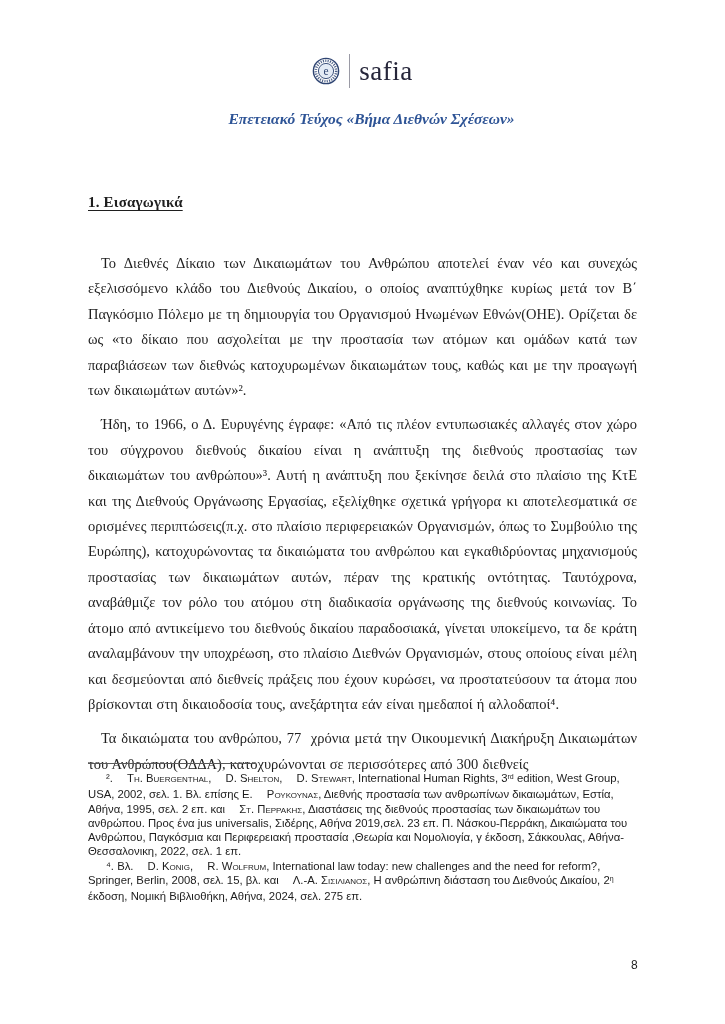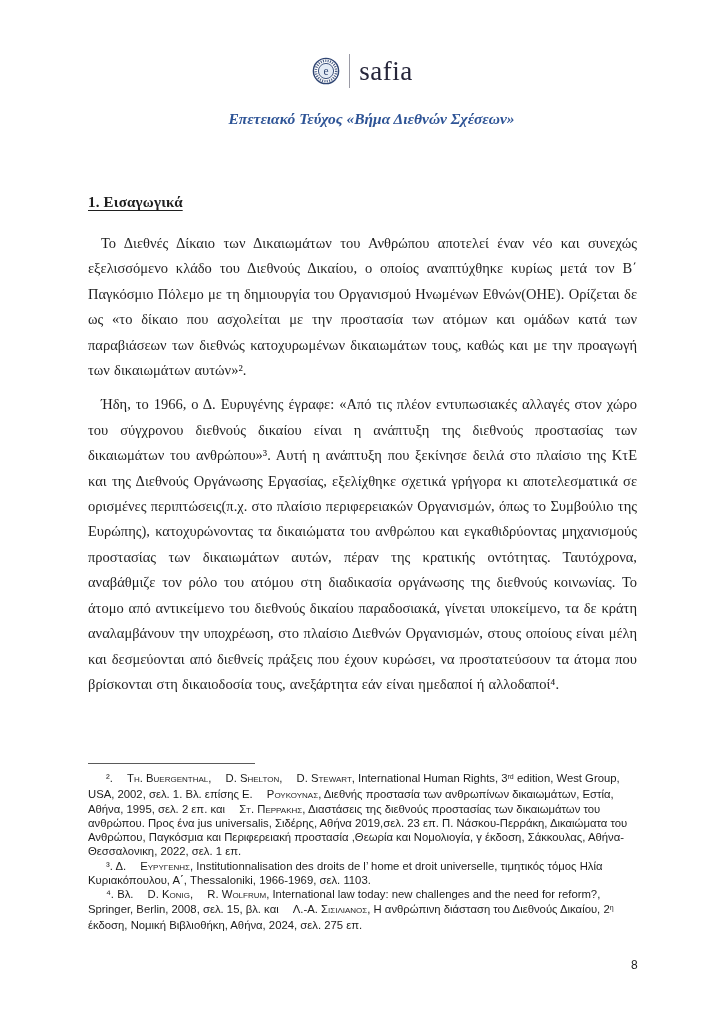--- a/index.html
+++ b/index.html
@@ -38,21 +38,21 @@
   }
 
   
   .content {
     position: absolute; left: 88px; width: 549px; top: 194px;
   }
   .section-heading {
     font-size: 15px; font-weight: bold;
     text-decoration: underline;
     text-underline-offset: 3px;
-    margin: 0 0 20px 0;
+    margin: 0 0 40px 0;
     letter-spacing: 0.2px;
   }
   .body-para {
     font-size: 14.5px; line-height: 25.4px;
     text-align: justify;
     text-indent: 13px;
     margin: 8px 0 9px 0;
     word-spacing: 0.5px;
   }
 
@@ -100,22 +100,22 @@
   <div class="brand-wordmark" style="color: rgb(38, 38, 58); text-align: right;">safia</div>
 </div>
 
 <div class="journal-title" style="color: rgb(46, 84, 150);">Επετειακό Τεύχος «Βήμα Διεθνών Σχέσεων»</div>
 
 <div class="content">
   <h1 class="section-heading">1. Εισαγωγικά</h1>
 
   <p class="body-para">Το Διεθνές Δίκαιο των Δικαιωμάτων του Ανθρώπου αποτελεί έναν νέο και συνεχώς εξελισσόμενο κλάδο του Διεθνούς Δικαίου, ο οποίος αναπτύχθηκε κυρίως μετά τον Β΄ Παγκόσμιο Πόλεμο με τη δημιουργία του Οργανισμού Ηνωμένων Εθνών(ΟΗΕ). Ορίζεται δε ως «το δίκαιο που ασχολείται με την προστασία των ατόμων και ομάδων κατά των παραβιάσεων των διεθνώς κατοχυρωμένων δικαιωμάτων τους, καθώς και με την προαγωγή των δικαιωμάτων αυτών»².</p>
   <p class="body-para">Ήδη, το 1966, ο Δ. Ευρυγένης έγραφε: «Από τις πλέον εντυπωσιακές αλλαγές στον χώρο του σύγχρονου διεθνούς δικαίου είναι η ανάπτυξη της διεθνούς προστασίας των δικαιωμάτων του ανθρώπου»³. Αυτή η ανάπτυξη που ξεκίνησε δειλά στο πλαίσιο της ΚτΕ και της Διεθνούς Οργάνωσης Εργασίας, εξελίχθηκε σχετικά γρήγορα κι αποτελεσματικά σε ορισμένες περιπτώσεις(π.χ. στο πλαίσιο περιφερειακών Οργανισμών, όπως το Συμβούλιο της Ευρώπης), κατοχυρώνοντας τα δικαιώματα του ανθρώπου και εγκαθιδρύοντας μηχανισμούς προστασίας των δικαιωμάτων αυτών, πέραν της κρατικής οντότητας. Ταυτόχρονα, αναβάθμιζε τον ρόλο του ατόμου στη διαδικασία οργάνωσης της διεθνούς κοινωνίας. Το άτομο από αντικείμενο του διεθνούς δικαίου παραδοσιακά, γίνεται υποκείμενο, τα δε κράτη αναλαμβάνουν την υποχρέωση, στο πλαίσιο Διεθνών Οργανισμών, στους οποίους είναι μέλη και δεσμεύονται από διεθνείς πράξεις που έχουν κυρώσει, να προστατεύσουν τα άτομα που βρίσκονται στη δικαιοδοσία τους, ανεξάρτητα εάν είναι ημεδαποί ή αλλοδαποί⁴.</p>
+  <p class="body-para">Τα δικαιώματα του ανθρώπου, 77&nbsp; χρόνια μετά την Οικουμενική Διακήρυξη Δικαιωμάτων του Ανθρώπου(ΟΔΔΑ), κατοχυρώνονται σε περισσότερες από 300 διεθνείς</p>
 </div>
 
 <div class="footnotes-block">
   <hr class="footnote-separator">
   <p class="footnote"><span class="seg-n">². </span><span class="seg-sc">Th. Buergenthal</span><span class="seg-n">, </span><span class="seg-sc">D. Shelton</span><span class="seg-n">, </span><span class="seg-sc">D. Stewart</span><span class="seg-n">, International Human Rights, 3</span><span class="seg-sup">rd</span><span class="seg-n"> edition, West Group, USA, 2002, σελ. 1. Βλ. επίσης Ε. </span><span class="seg-sc">Ρουκουνας</span><span class="seg-n">, Διεθνής προστασία των ανθρωπίνων δικαιωμάτων, Εστία, Αθήνα, 1995, σελ. 2 επ. και </span><span class="seg-sc">Στ. Περρακης</span><span class="seg-n">, Διαστάσεις της διεθνούς προστασίας των δικαιωμάτων του ανθρώπου. Προς ένα jus universalis, Σιδέρης, Αθήνα 2019,σελ. 23 επ. Π. Νάσκου-Περράκη, Δικαιώματα του Ανθρώπου, Παγκόσμια και Περιφερειακή προστασία ,Θεωρία και Νομολιογία, γ έκδοση, Σάκκουλας, Αθήνα-Θεσσαλονικη, 2022, σελ. 1 επ.</span></p>
-  <p class="footnote"><span class="seg-n">³. Δ. </span><span class="seg-sc">Ευρυγενης</span><span class="seg-n">, Institutionnalisation des droits de l’ home et droit universelle, τιμητικός τόμος Ηλία Κυριακόπουλου, Α΄, Thessaloniki, 1966-1969, σελ. 1103.</span></p>
   <p class="footnote"><span class="seg-n">⁴. Βλ. </span><span class="seg-sc">D. Konig</span><span class="seg-n">, </span><span class="seg-sc">R. Wolfrum</span><span class="seg-n">, International law today: new challenges and the need for reform?, Springer, Berlin, 2008, σελ. 15, βλ. και </span><span class="seg-sc">Λ.-Α. Σισιλιανος</span><span class="seg-n">, Η ανθρώπινη διάσταση του Διεθνούς Δικαίου, 2</span><span class="seg-sup">η</span><span class="seg-n"> έκδοση, Νομική Βιβλιοθήκη, Αθήνα, 2024, σελ. 275 επ.</span></p>
 </div>
 
 <div class="page-number">8</div>
 
 </body></html>

